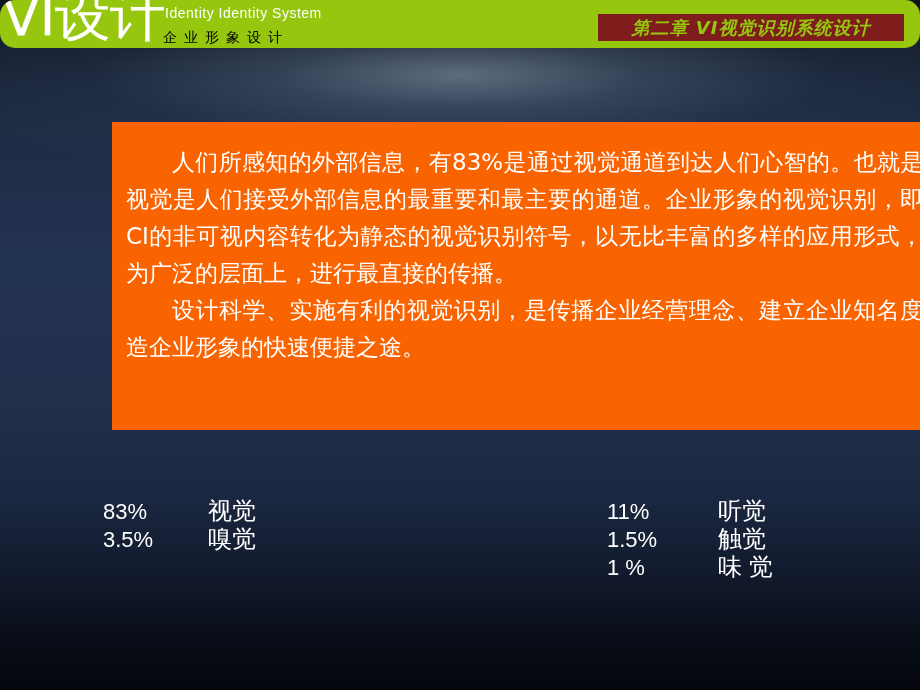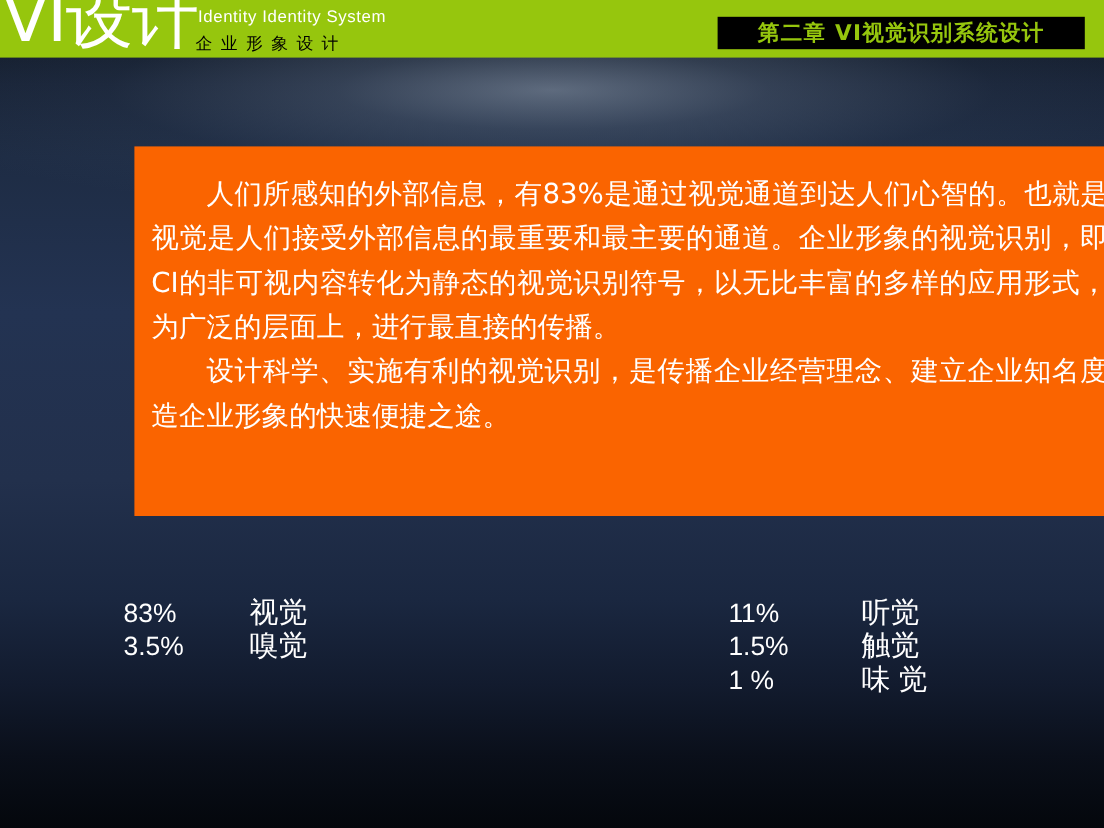--- a/index.html
+++ b/index.html
@@ -37,20 +37,21 @@
 
   
   .header-bar {
     position: absolute;
     left: 0;
     top: 0;
     width: 920px;
     height: 48px;
     background: #96c60d;
     overflow: hidden;
+    border-radius: 15px;
   }
 
   .logo-mark {
     position: absolute;
     left: 2px;
     top: -12px;
     font-size: 56px;
     line-height: 56px;
     color: #ffffff;
     font-family: "DejaVu Sans", "Liberation Sans", sans-serif;
@@ -82,24 +83,25 @@
     white-space: nowrap;
     font-family: "DejaVu Sans", sans-serif;
   }
 
   .chapter-badge {
     position: absolute;
     left: 598px;
     top: 14px;
     width: 306px;
     height: 27px;
-    background: #000000;
+    background: #7f1d1d;
     display: flex;
     align-items: center;
     justify-content: center;
+    font-style: italic;
   }
   .chapter-badge-label {
     font-size: 18px;
     line-height: 20px;
     color: #96c60d;
     font-weight: bold;
     letter-spacing: 1px;
     white-space: nowrap;
     font-family: "DejaVu Sans", sans-serif;
   }

